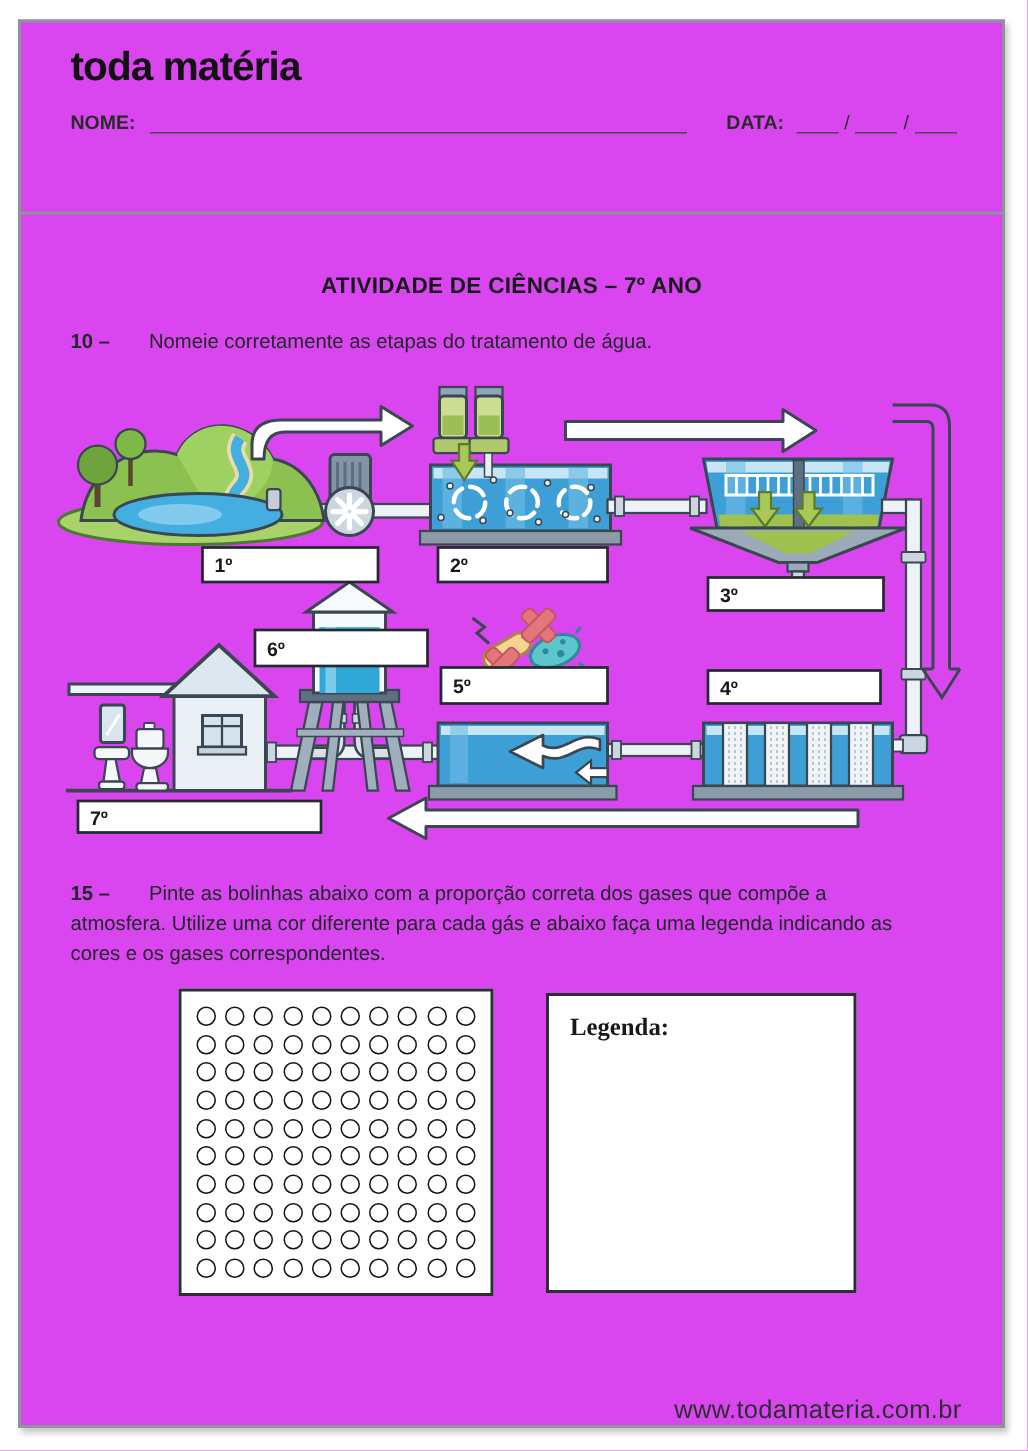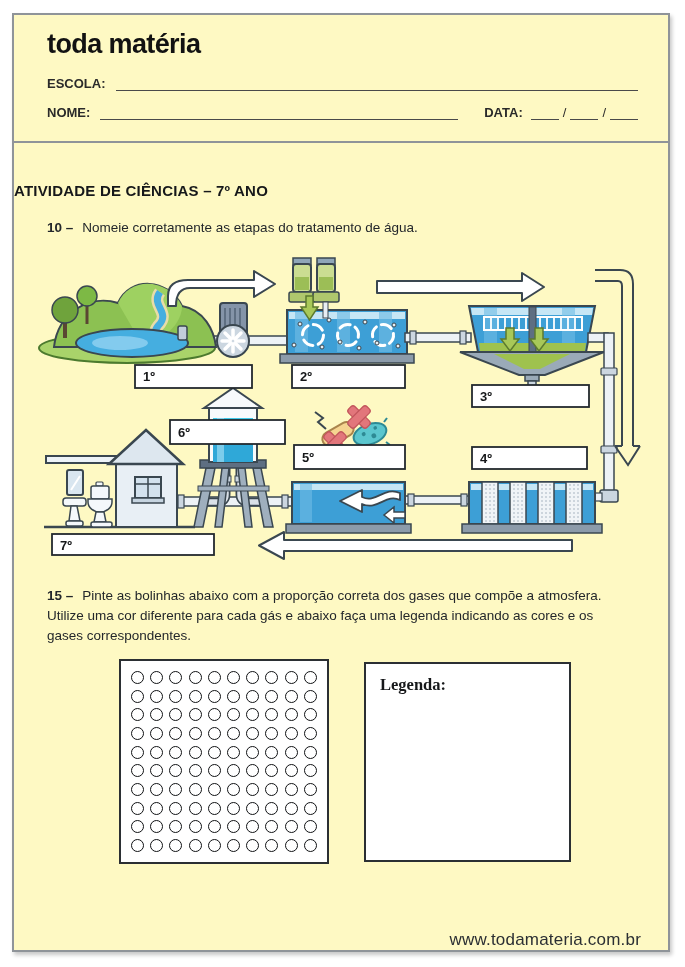--- a/index.html
+++ b/index.html
@@ -2,47 +2,47 @@
 <html><head>
 <meta charset="utf-8">
 <style>
   html,body{margin:0;padding:0;}
   body{
     width:685px;height:967px;background:#fff;position:relative;
     font-family:"Liberation Sans",sans-serif;color:#1f2429;
   }
   .page{
     position:absolute;left:12px;top:13px;width:658px;height:939px;
-    background:#fef9c3;border:2px solid #8f9499;box-sizing:border-box;
+    background:#d946ef;border:2px solid #8f9499;box-sizing:border-box;
     box-shadow:2px 3px 4px rgba(0,0,0,.22);
   }
   .header{
     height:128px;border-bottom:2px solid #8f9499;
     padding:0 30px 0 33px;box-sizing:border-box;
   }
   .logo{
     padding-top:14px;font-size:27px;font-weight:bold;letter-spacing:-0.6px;color:#121212;
   }
   .hrow{display:flex;align-items:flex-end;font-size:13px;font-weight:bold;color:#2a2a2a;}
   .hrow.escola{margin-top:15px;}
   .hrow.nome{margin-top:13px;justify-content:space-between;}
   .hlabel{margin-right:10px;white-space:nowrap;}
   .wline{border-bottom:1.5px solid #4a4a4a;height:15px;}
   .flex1{flex:1;}
   .date-label{margin-left:26px;margin-right:8px;}
   .date-slot{width:28px;border-bottom:1.5px solid #4a4a4a;height:15px;}
   .slash{margin:0 4px;font-weight:normal;color:#2a2a2a;}
   .title{
-    position:absolute;left:0;top:167px;width:100%;
+    position:absolute;left:0;top:167px;width:100%;text-align:center;
     font-size:15px;font-weight:bold;color:#16181a;letter-spacing:.2px;
   }
   .question{position:absolute;left:33px;font-size:13.5px;line-height:20px;color:#23272b;}
   .q10{top:203px;width:600px;}
   .q11{top:571px;width:560px;}
-  .qnum{font-weight:bold;margin-right:9px;}
+  .qnum{font-weight:bold;margin-right:26px;}
   .diagram-svg{position:absolute;left:18px;top:235px;}
   .grid-box{
     position:absolute;left:105px;top:644px;width:210px;height:205px;
     border:2px solid #2b2f33;box-sizing:border-box;
     display:grid;grid-template-columns:repeat(10,1fr);grid-template-rows:repeat(10,1fr);
     place-items:center;padding:7px;background:#fff;
   }
   .dot{
     width:13px;height:13px;border:1.8px solid #101214;border-radius:50%;
     box-sizing:border-box;background:#fff;
@@ -59,24 +59,20 @@
   }
   svg text{font-family:"Liberation Sans",sans-serif;}
 </style>
 </head>
 <body>
 
 <div class="page">
 
   <div class="header">
     <div class="logo">toda matéria</div>
-    <div class="hrow escola">
-      <span class="hlabel">ESCOLA:</span>
-      <span class="wline flex1"></span>
-    </div>
     <div class="hrow nome">
       <span class="hlabel">NOME:</span>
       <span class="wline flex1"></span>
       <span class="hlabel date-label">DATA:</span>
       <span class="date-slot"></span>
       <span class="slash">/</span>
       <span class="date-slot"></span>
       <span class="slash">/</span>
       <span class="date-slot"></span>
     </div>

